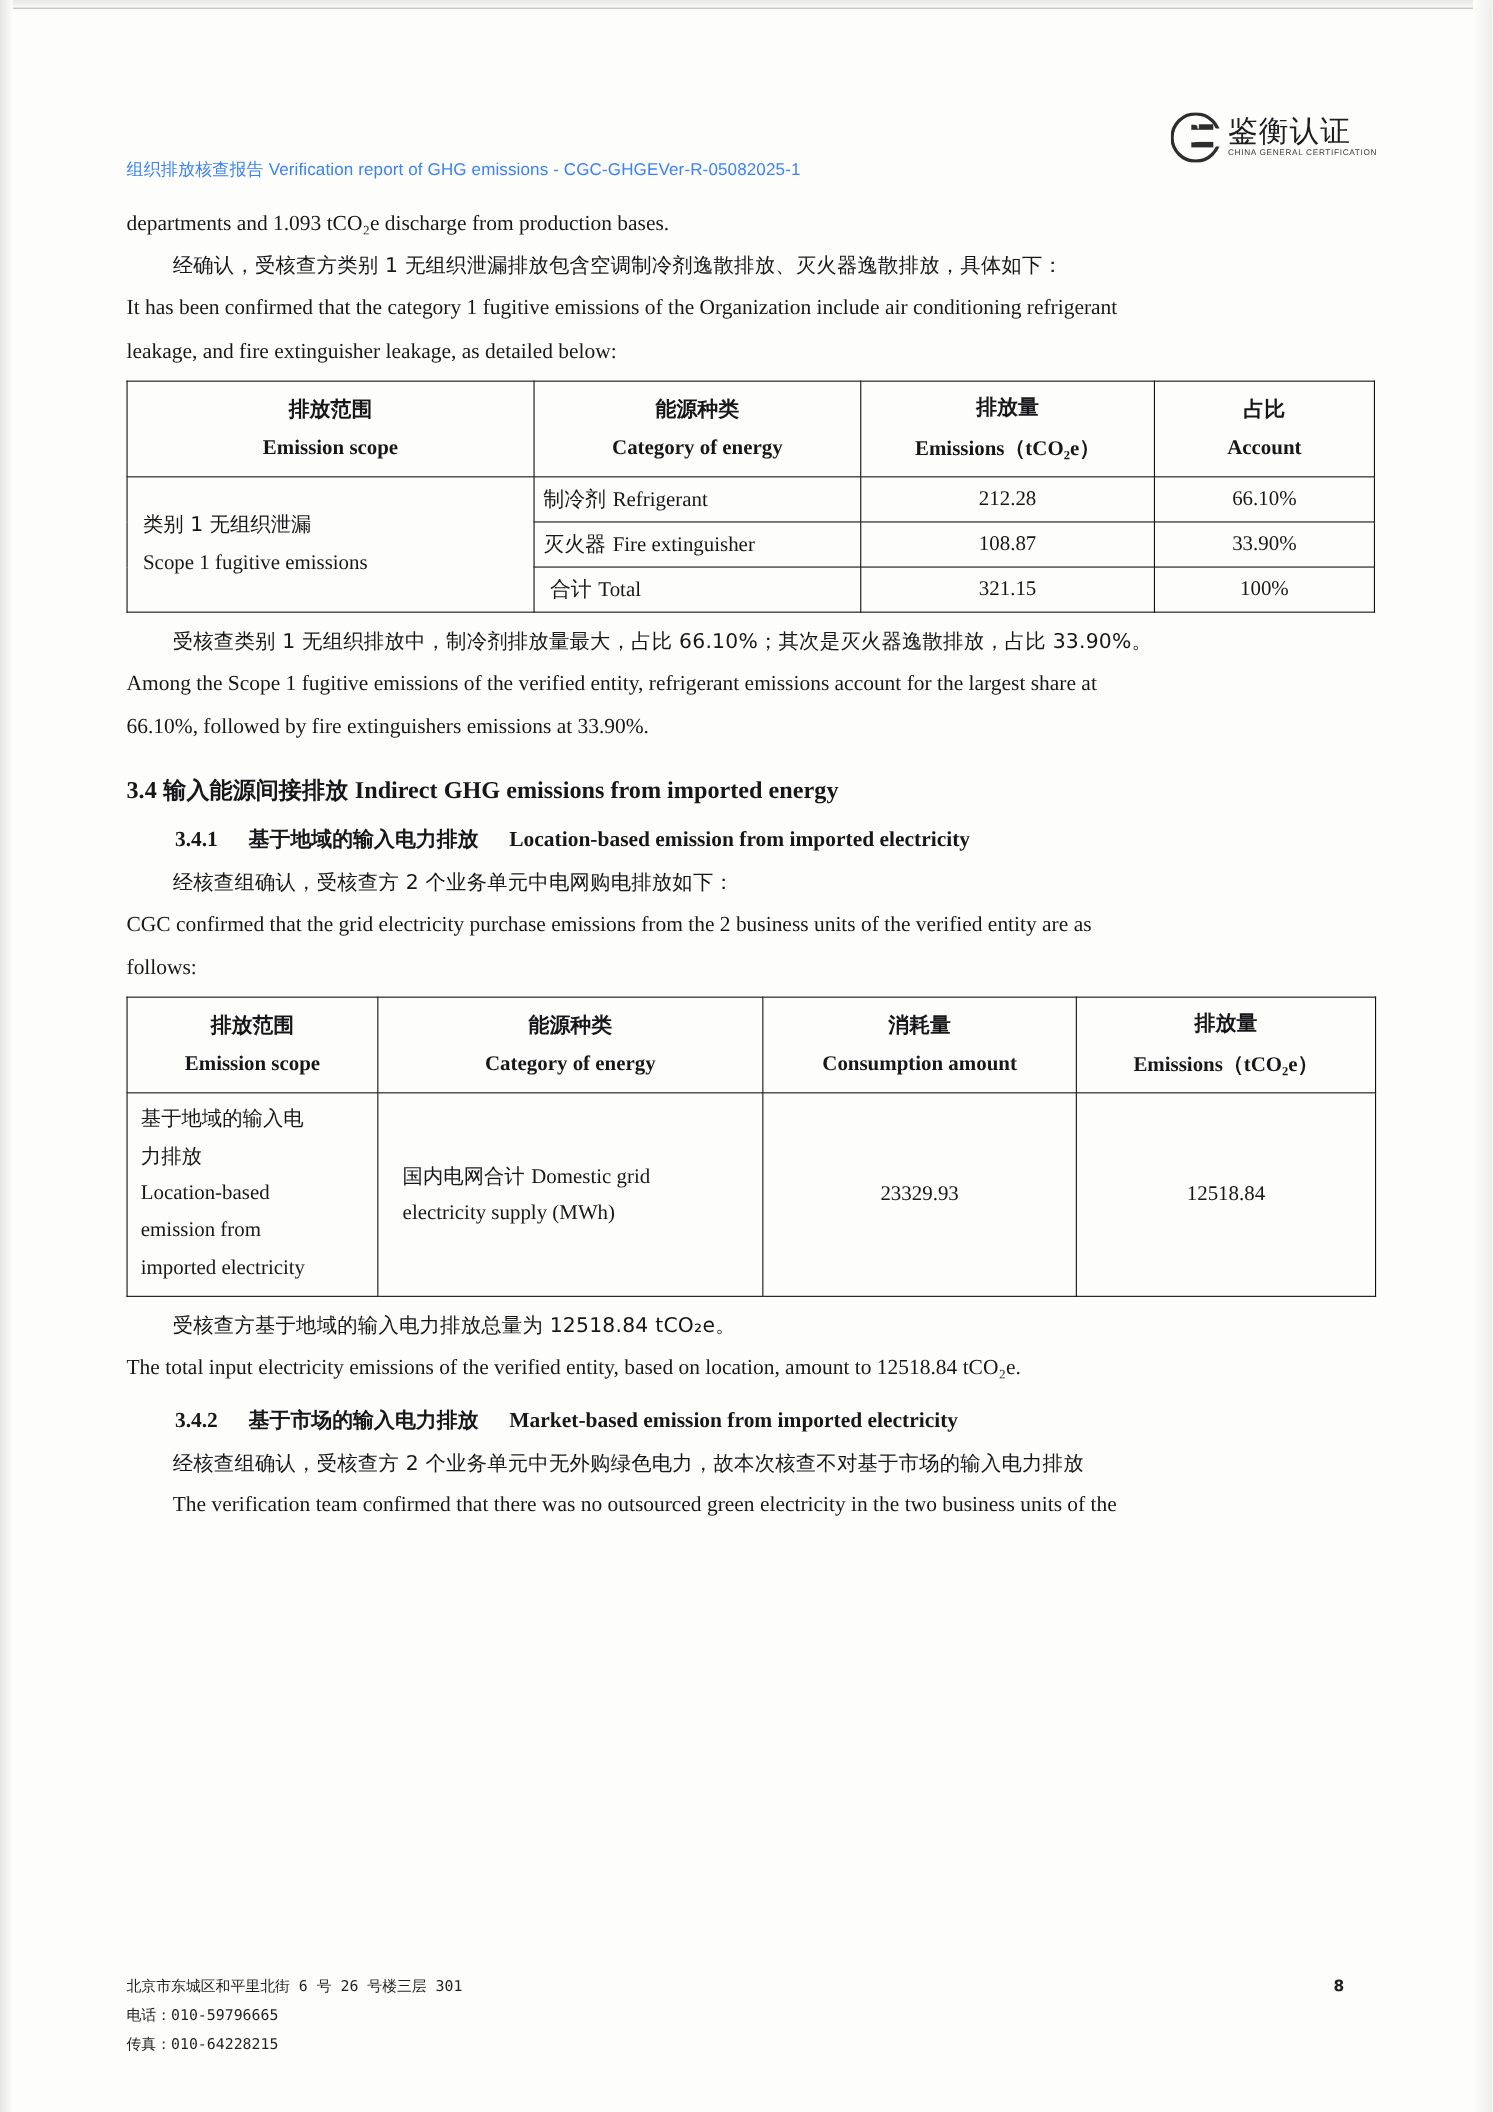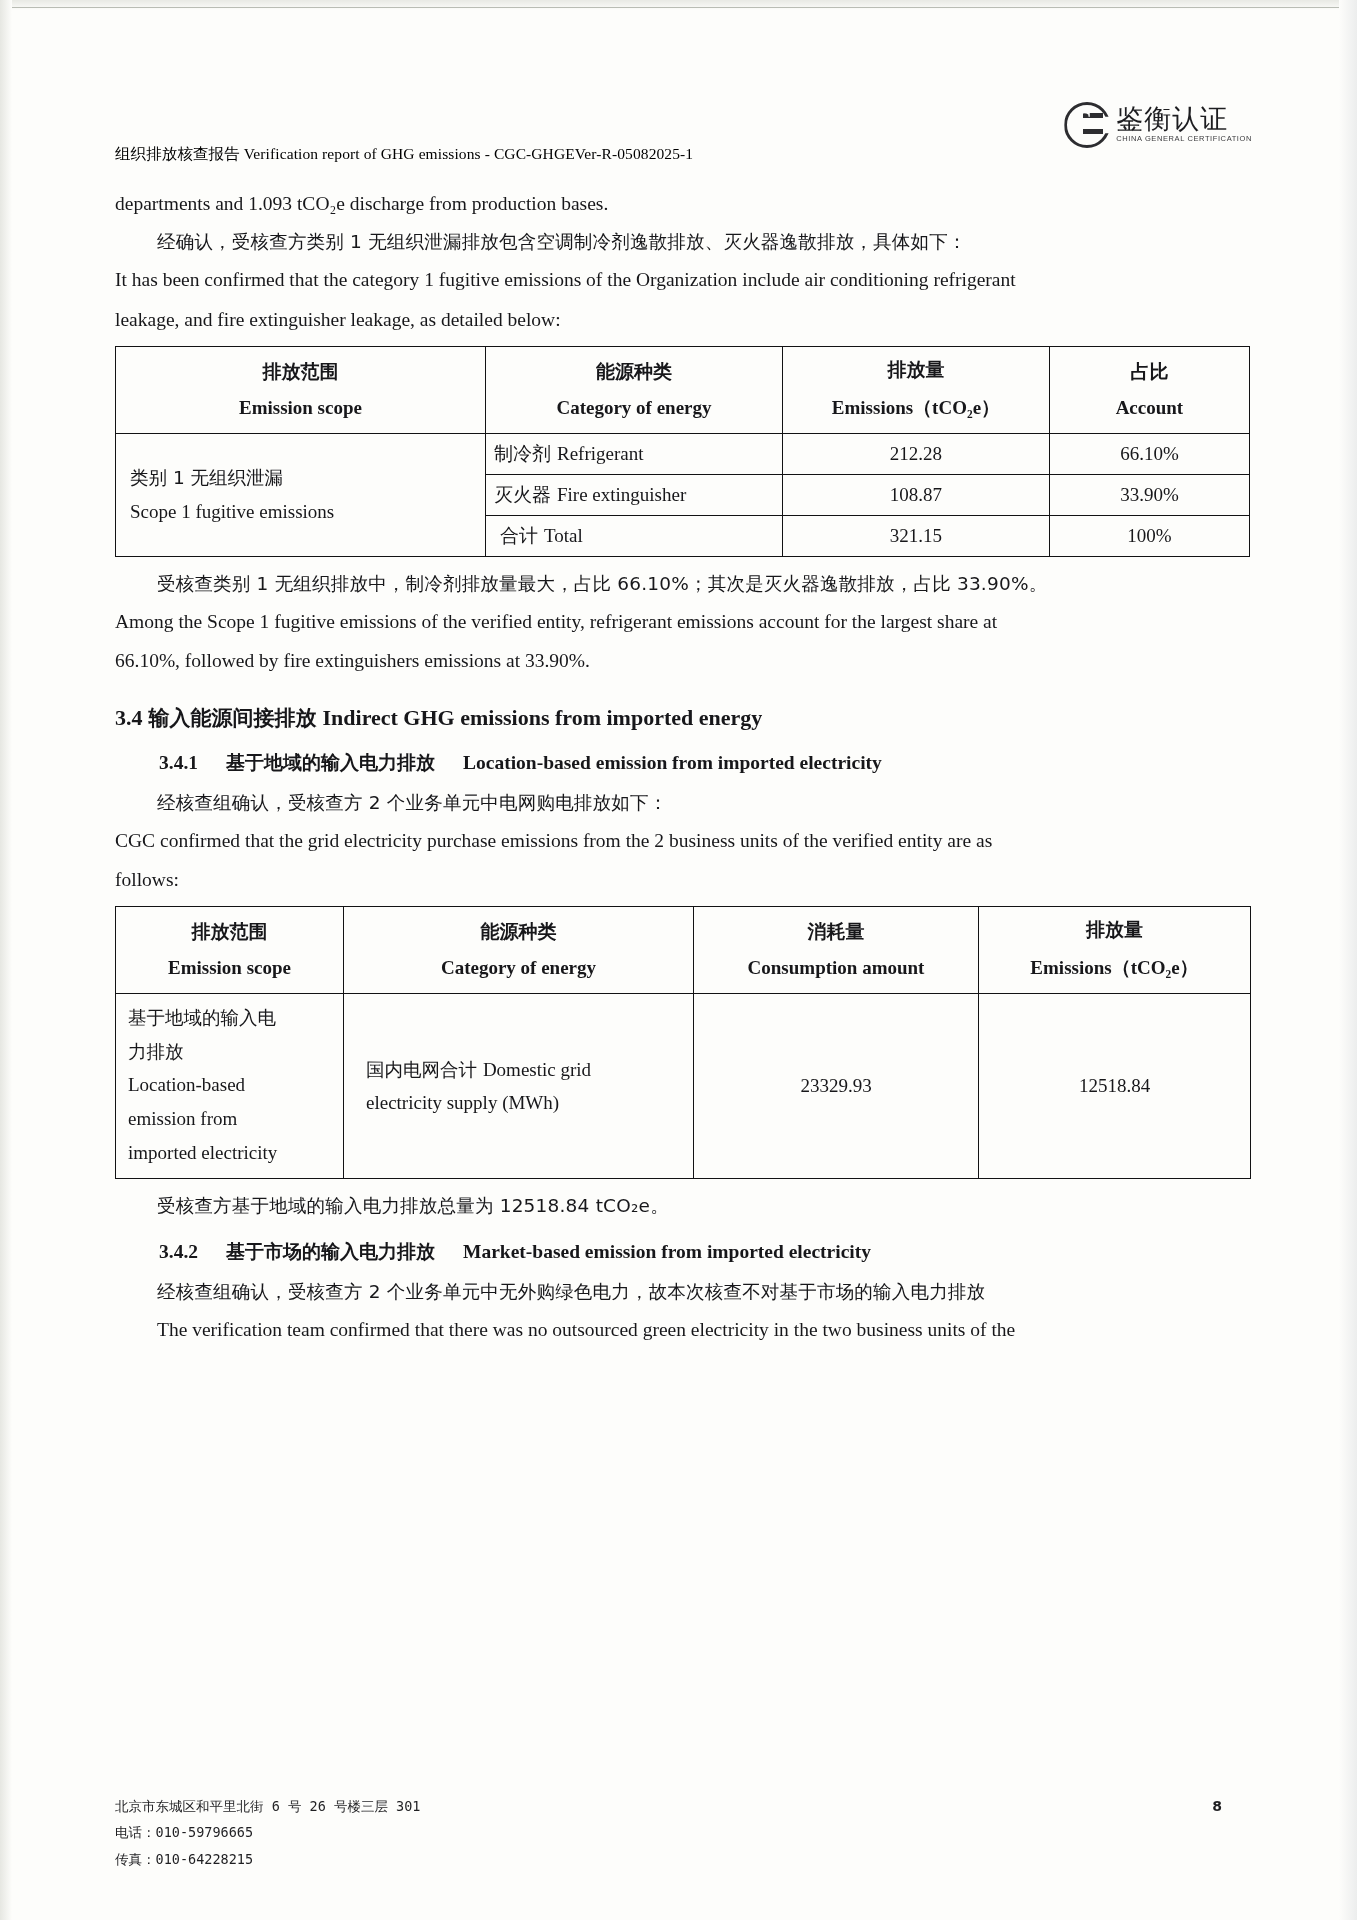--- a/index.html
+++ b/index.html
@@ -43,25 +43,25 @@
 
   
   .doc-header {
     position: relative;
     height: 58px;
   }
   .header-title {
     position: absolute;
     left: 0;
     top: 14px;
-    font-family: Liberation Serif, serif;
+    font-family: Liberation Sans, sans-serif;
     font-size: 15.5px;
     letter-spacing: 0.1px;
     white-space: nowrap;
-    color: #000000;
+    color: #3b82f6;
   }
   .logo-wrap {
     position: absolute;
     right: -2px;
     top: -28px;
     display: flex;
     align-items: center;
     gap: 8px;
   }
   .logo-mark {
@@ -403,20 +403,21 @@
             </div>
             <div class="num-cell">electricity supply (MWh)</div>
           </td>
           <td class="num-cell">23329.93</td>
           <td class="num-cell">12518.84</td>
         </tr>
       </tbody>
     </table>
 
     <p class="para-cn">受核查方基于地域的输入电力排放总量为 12518.84 tCO₂e。</p>
+    <p class="para-en">The total input electricity emissions of the verified entity, based on location, amount to 12518.84 tCO₂e.</p>
 
     <div class="heading3">
       <span class="num">3.4.2</span>
       <span class="h-cn">基于市场的输入电力排放</span>
       <span class="h-en">Market-based emission from imported electricity</span>
     </div>
 
     <p class="para-cn">经核查组确认，受核查方 2 个业务单元中无外购绿色电力，故本次核查不对基于市场的输入电力排放</p>
     <p class="para-en" style="text-indent:42px;">The verification team confirmed that there was no outsourced green electricity in the two business units of the</p>
 

